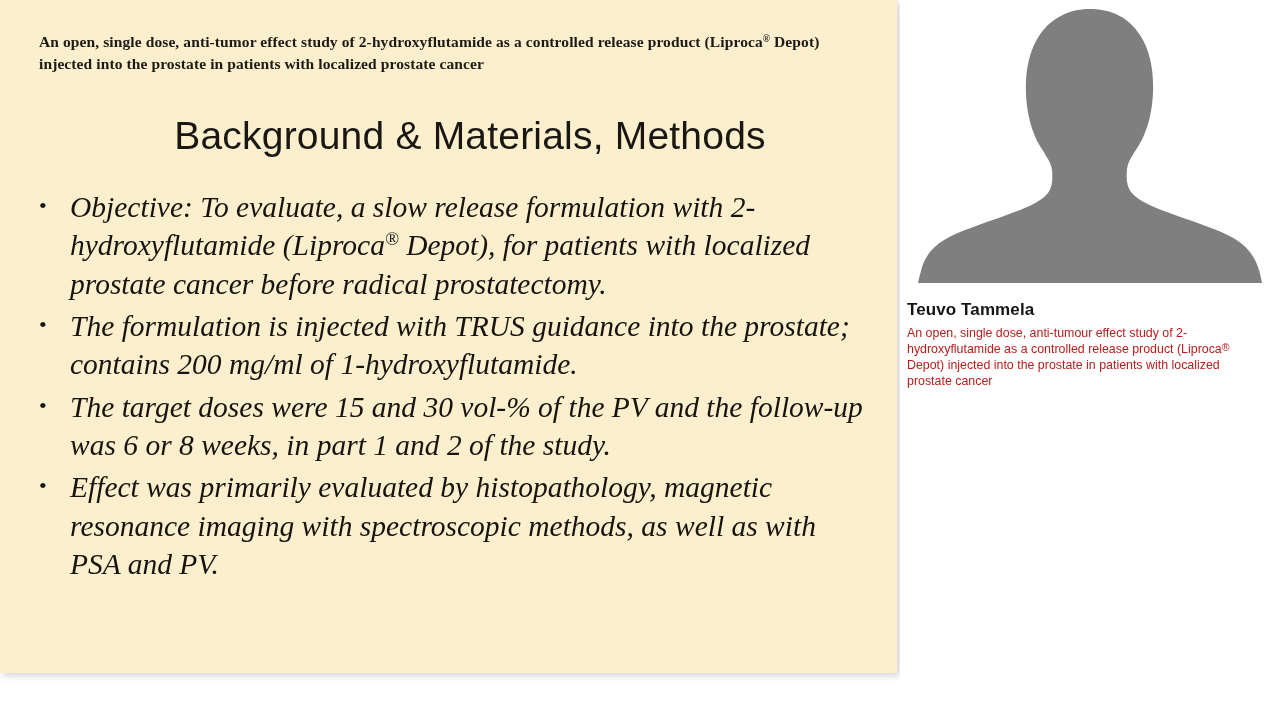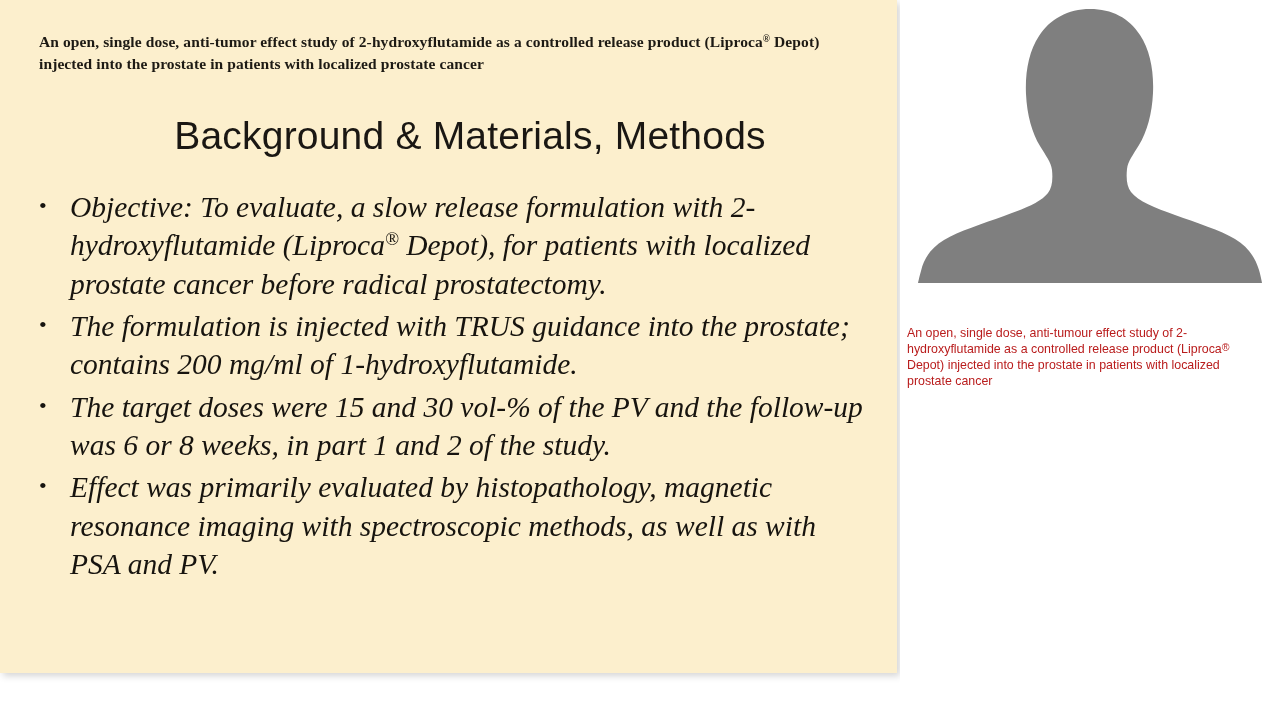--- a/index.html
+++ b/index.html
@@ -207,16 +207,17 @@
           C 227 187 226 179 227 169
           C 228 161 233 155 239 145
           C 247 132 252 114 253 93
           C 254 71 250 50 240 35
           C 229 18 212 9 190 9
           Z"></path>
       </g>
     </svg>
   </div>
 
+  <div id="speaker-name">Teuvo Tammela</div>
 
   <div id="speaker-talk"><span>An open, single dose, anti-tumour effect study of 2-hydroxyflutamide as a controlled release product (Liproca</span><span class="reg">®</span><span> Depot) injected into the prostate in patients with localized prostate cancer</span></div>
 
 </div>
 
 </body></html>

